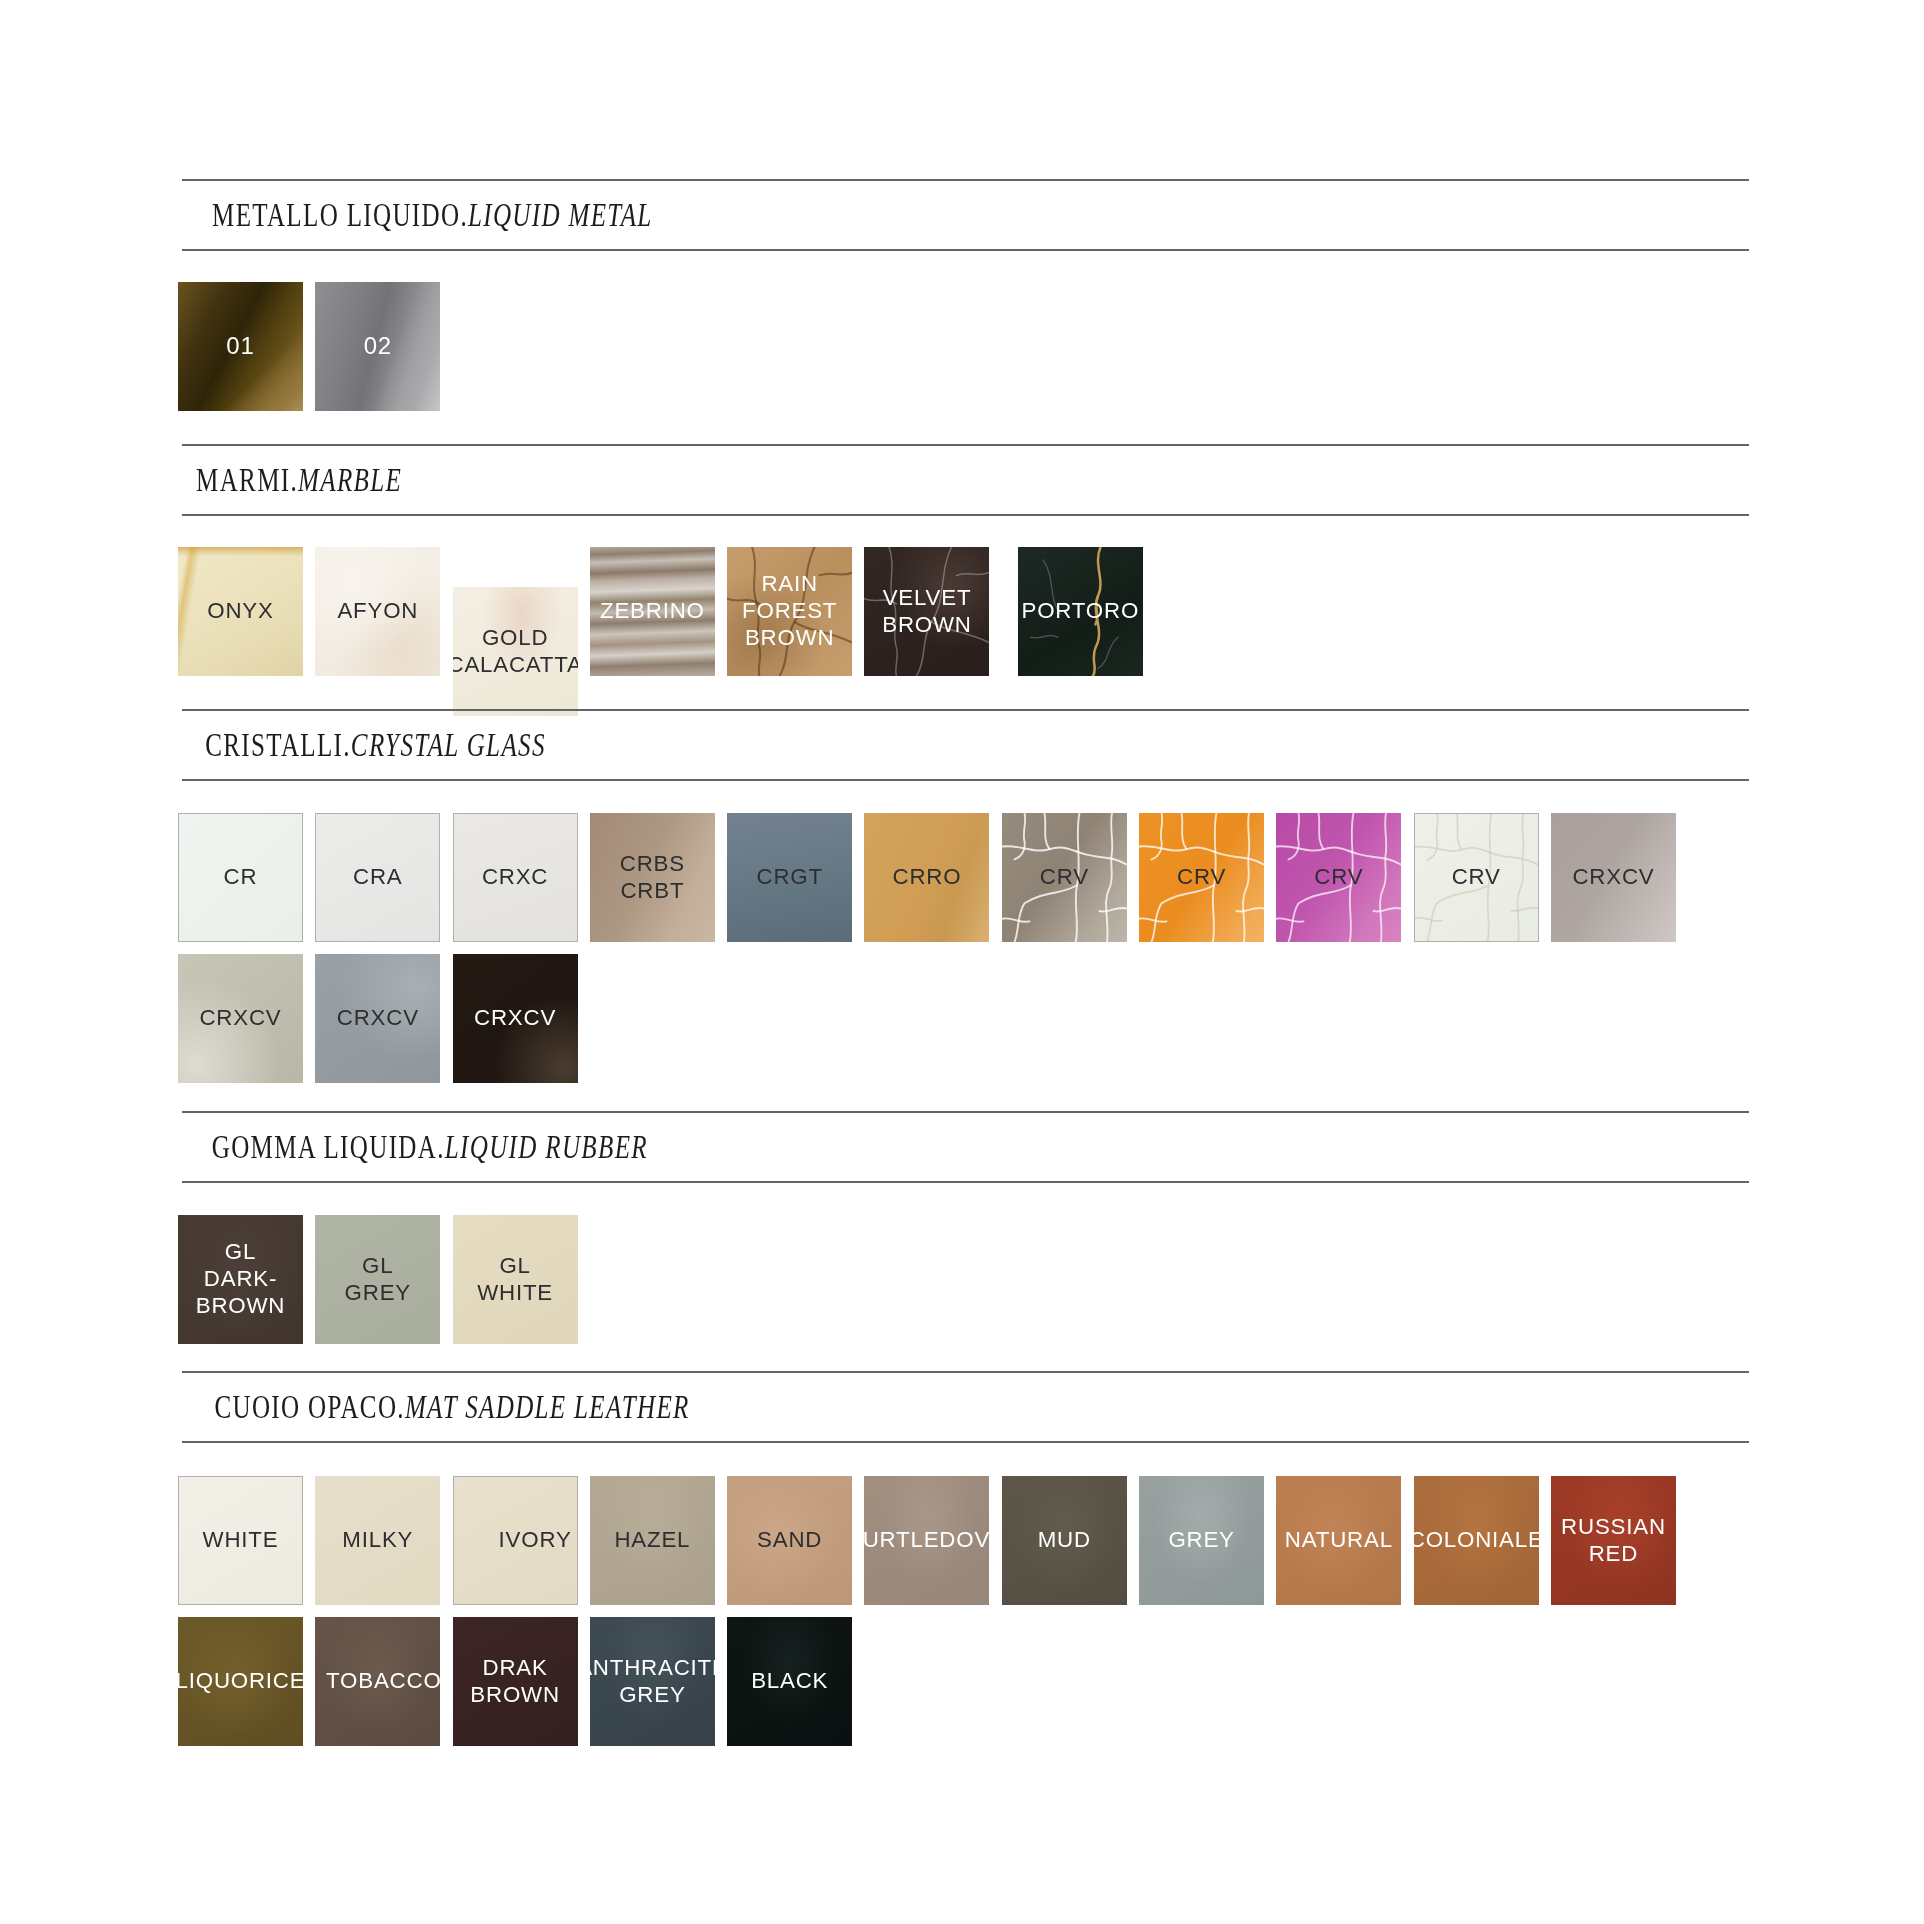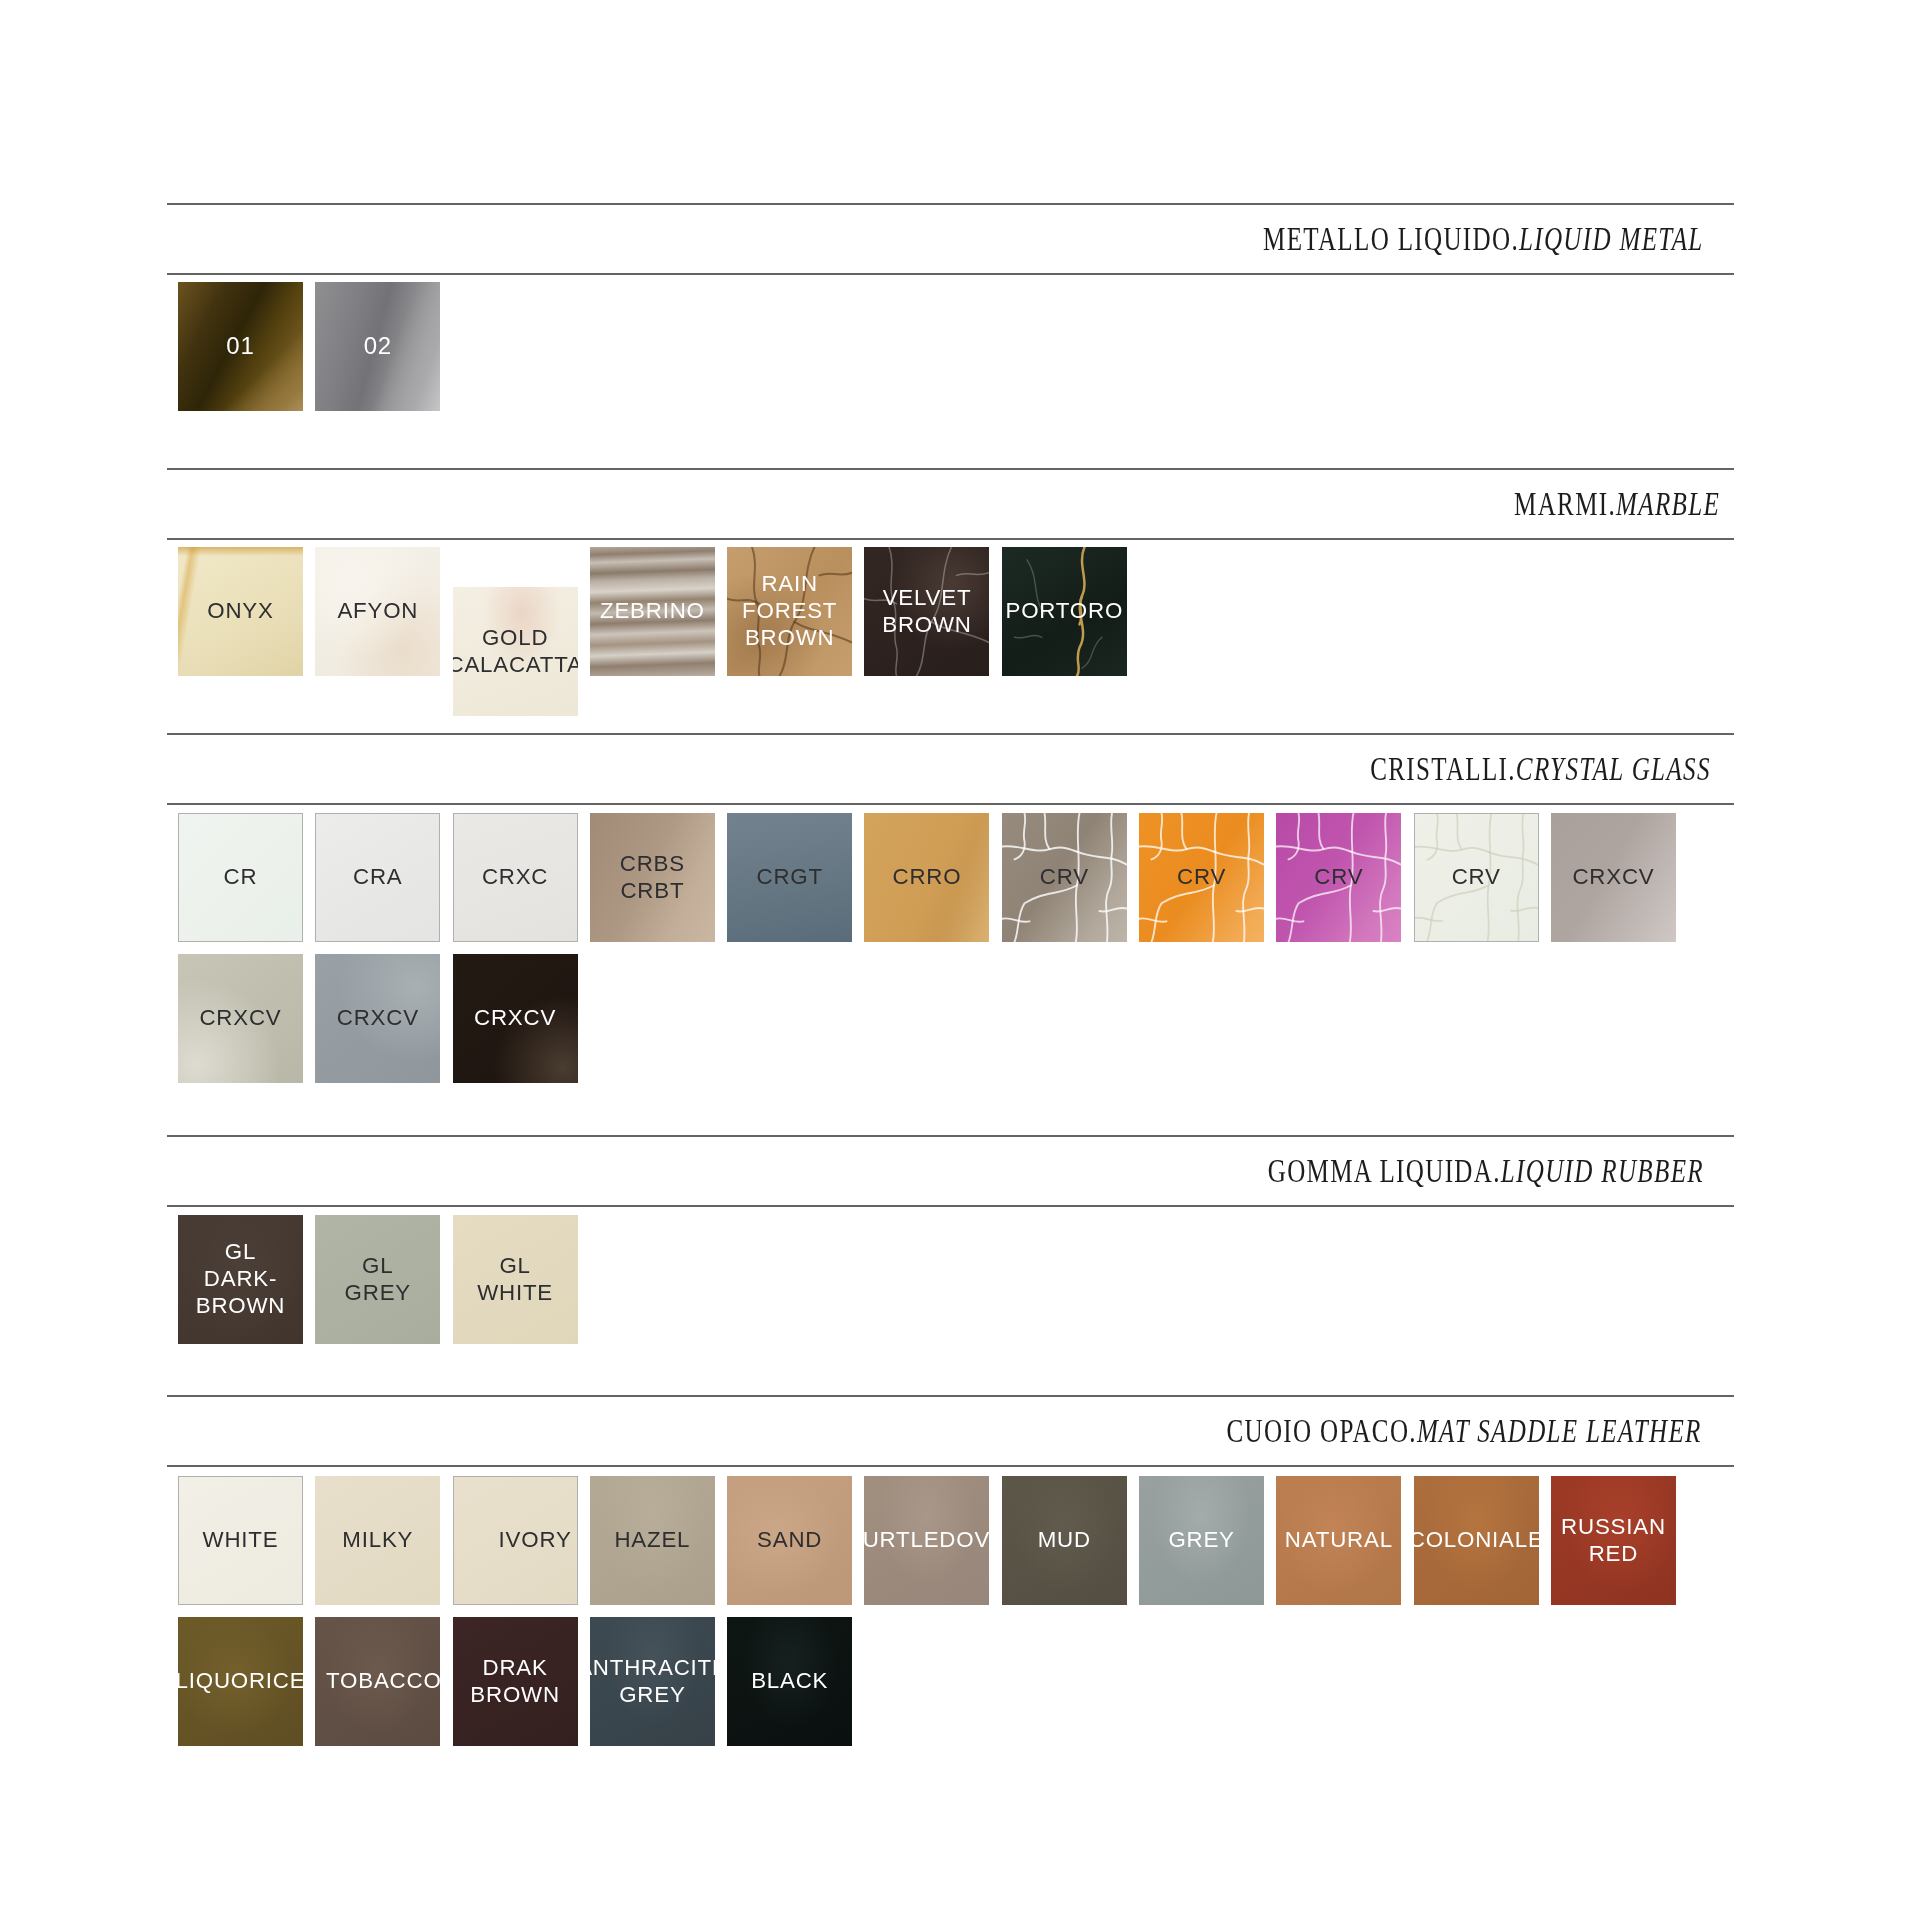--- a/index.html
+++ b/index.html
@@ -1,23 +1,23 @@
 <!DOCTYPE html>
 <html style="font-size:12.3px"><head>
 <meta charset="utf-8">
 <style>
   html,body{margin:0;padding:0;background:#ffffff;}
   body{width:1925px;height:1925px;position:relative;overflow:hidden;
        font-family:"Liberation Sans",sans-serif;}
   .page{position:absolute;inset:0;background:#ffffff;}
 
   
-  .band{position:absolute;left:167px;width:1567px;height:68px;
+  .band{position:absolute;left:182px;width:1567px;height:68px;
         border-top:2.3px solid #646464;border-bottom:2.3px solid #646464;
-        display:flex;align-items:center;justify-content:flex-end;margin-top:24px;}
+        display:flex;align-items:center;justify-content:flex-start;}
   .band-title{display:inline-block;transform:scale(0.88,1.18);transform-origin:center;
         font-family:"Liberation Serif",serif;font-size:28.5px;color:#1c1c1c;
         letter-spacing:1.5px;white-space:nowrap;}
   .band-title .it{font-style:italic;}
 
   
   .row{position:absolute;left:178px;display:flex;gap:12.3px;}
   .swatch{width:125px;height:129px;position:relative;flex:0 0 auto;
           display:flex;align-items:center;justify-content:center;
           box-sizing:border-box;overflow:hidden;}
@@ -80,21 +80,21 @@
         <svg viewBox="0 0 100 100" preserveAspectRatio="none" class="veins">
           <path d="M70 0 C60 20 66 40 54 58 C46 70 50 88 42 100" fill="none" stroke="rgba(255,255,255,0.3)" stroke-width="1.2" stroke-linecap="round"></path>
           <path d="M54 58 C66 66 78 64 100 74" fill="none" stroke="rgba(255,255,255,0.3)" stroke-width="1.2" stroke-linecap="round"></path>
           <path d="M20 0 C26 16 18 30 24 44 C28 54 22 66 26 78 C28 86 24 94 26 100" fill="none" stroke="rgba(255,255,255,0.3)" stroke-width="1.2" stroke-linecap="round"></path>
           <path d="M0 40 C10 44 16 38 26 44" fill="none" stroke="rgba(255,255,255,0.3)" stroke-width="1.2" stroke-linecap="round"></path>
           <path d="M100 20 C88 24 84 18 74 22" fill="none" stroke="rgba(255,255,255,0.3)" stroke-width="1.2" stroke-linecap="round"></path>
         </svg>
         <span class="swatch-label light">VELVET
 BROWN</span>
       </div>
-      <div class="swatch" style="background: linear-gradient(150deg, rgb(29, 42, 36), rgb(19, 29, 24) 60%, rgb(26, 38, 32));">
+      <div class="swatch" style="background: linear-gradient(150deg, rgb(29, 42, 36), rgb(19, 29, 24) 60%, rgb(26, 38, 32)); margin-left: 16px;">
         <svg viewBox="0 0 100 100" preserveAspectRatio="none" class="veins">
           <path d="M66 0 C60 14 70 26 64 38 C58 52 70 64 62 78 C58 88 64 94 60 100" fill="none" stroke="#c09a4e" stroke-width="2" stroke-linecap="round"></path>
           <path d="M64 38 C60 46 66 52 62 60" fill="none" stroke="#c09a4e" stroke-width="2" stroke-linecap="round"></path>
           <path d="M20 10 C30 24 24 40 34 52" fill="none" stroke="rgba(255,255,255,0.22)" stroke-width="1.1" stroke-linecap="round"></path>
           <path d="M80 70 C70 78 74 88 64 94" fill="none" stroke="rgba(255,255,255,0.22)" stroke-width="1.1" stroke-linecap="round"></path>
           <path d="M10 70 C20 72 24 66 32 70" fill="none" stroke="rgba(255,255,255,0.22)" stroke-width="1.1" stroke-linecap="round"></path>
         </svg>
         <span class="swatch-label light">PORTORO</span>
       </div>
     </div>

